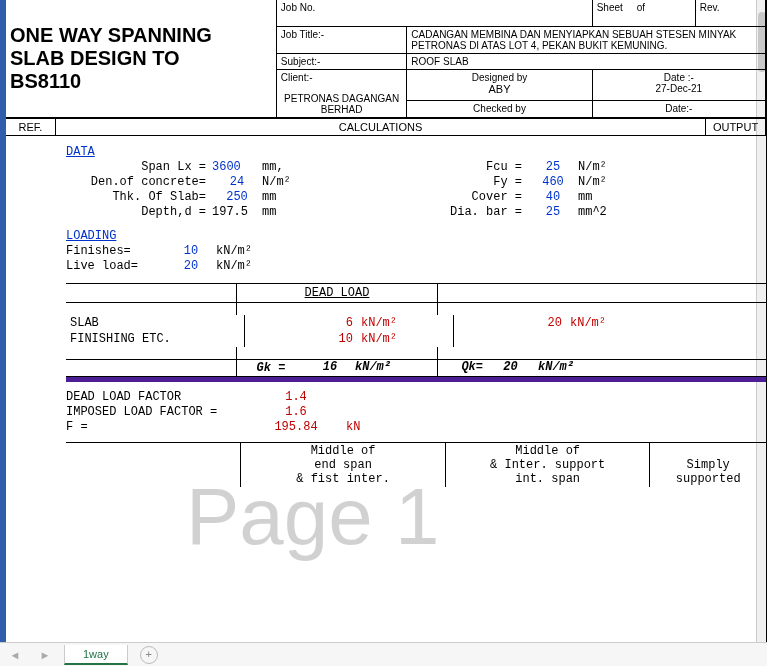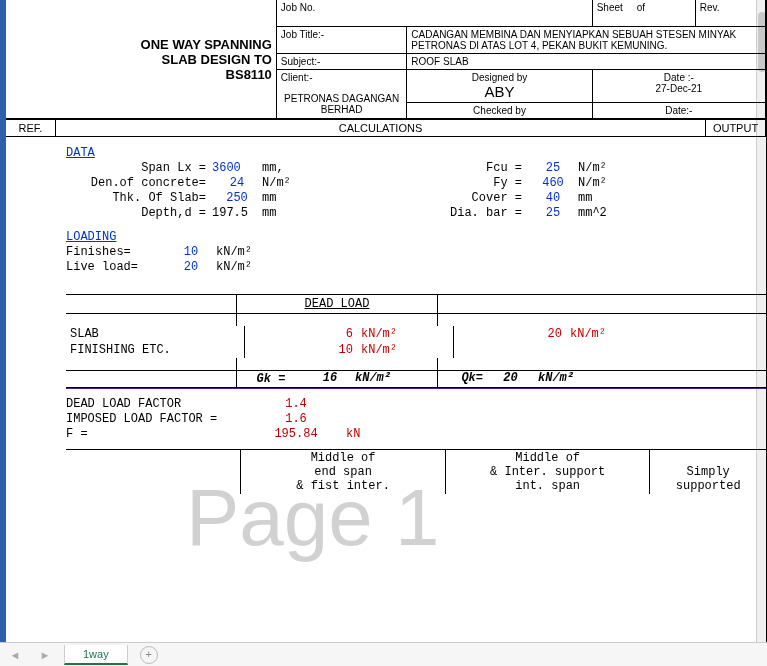--- a/index.html
+++ b/index.html
@@ -3,38 +3,38 @@
 <meta charset="utf-8">
 <style>
   html,body{margin:0;padding:0;font-family:Arial,Helvetica,sans-serif;font-size:11px;color:#000;background:#fff}
   .page{width:767px;height:666px;position:relative;background:#fff;overflow:hidden}
   .bluebar{position:absolute;left:0;top:0;width:6px;height:100%;background:#2f5faa}
   .main{position:absolute;left:6px;top:0;right:0;bottom:23px;border-right:1px solid #000;}
   
   .hdr{width:100%;border-collapse:collapse}
   .hdr td{border:1px solid #000;padding:2px 4px;font-size:10px;vertical-align:top}
   .hdr .label{font-size:10px;color:#000}
-  .hdr .big{font-size:13px;font-weight:bold;text-align:right;vertical-align:middle}
+  .hdr .big{font-size:20px;font-weight:bold;text-align:left;vertical-align:middle}
   
   .calchdr{width:100%;border-collapse:collapse}
   .calchdr td{border:1px solid #000;font-size:11px;text-align:center;padding:2px}
   
   .body{font-family:"Courier New",monospace;font-size:12px;position:relative;height:460px}
   .u{text-decoration:underline;color:#0033cc}
   .blue{color:#0033cc}
   .red{color:#c00000}
   .row{display:flex;margin:1px 0;padding-left:60px}
   .c{display:inline-block}
   .w120{width:140px}
   .w60{width:50px}
   .w50{width:50px}
   .wlab2{width:120px;text-align:right;padding-right:6px}
   .rcol{margin-left:90px;display:flex}
   
-  .loadtbl{border-top:1px solid #000;border-bottom:1px solid #4c1d95;margin-left:60px;margin-right:0;margin-top:20px}
+  .loadtbl{border-top:1px solid #000;border-bottom:5px solid #4c1d95;margin-left:60px;margin-right:0;margin-top:10px}
   .loadhdr{display:flex;border-bottom:1px solid #000}
   .loadhdr div{padding:2px 0;text-align:center;font-family:"Courier New",monospace}
   .sec1{width:170px;border-right:1px solid #000}
   .sec2{width:200px;border-right:1px solid #000}
   .sec3{width:200px;}
   .loadrow{display:flex}
   .loadrow .l{width:170px;border-right:1px solid #000;padding:1px 4px}
   .loadrow .v{width:100px;text-align:right;padding:1px 8px}
   .loadrow .un{width:92px;padding:1px 0;border-right:1px solid #000}
   .loadrow .v2{width:100px;text-align:right;padding:1px 8px}
@@ -93,21 +93,21 @@
         <td colspan="3">CADANGAN MEMBINA DAN MENYIAPKAN SEBUAH STESEN MINYAK PETRONAS DI ATAS LOT 4, PEKAN BUKIT KEMUNING.</td>
       </tr>
       <tr>
         <td><span>Subject:-</span></td>
         <td colspan="3">ROOF SLAB</td>
       </tr>
       <tr>
         <td rowspan="2" style="vertical-align:top"><span>Client:-</span>
           <div style="text-align:center;margin-top:10px">PETRONAS DAGANGAN BERHAD</div>
         </td>
-        <td style="text-align:center;width:160px"><span>Designed by</span><br><span style="font-size:15px">ABY</span></td>
+        <td style="text-align:center;width:160px"><span>Designed by</span><br><span style="font-size:11px">ABY</span></td>
         <td colspan="2" style="text-align:center"><span>Date :-</span><br><span>27-Dec-21</span></td>
       </tr>
       <tr>
         <td style="text-align:center"><span>Checked by</span></td>
         <td colspan="2" style="text-align:center"><span>Date:-</span></td>
       </tr>
     </tbody>
       </table>
 
     <table class="calchdr">

